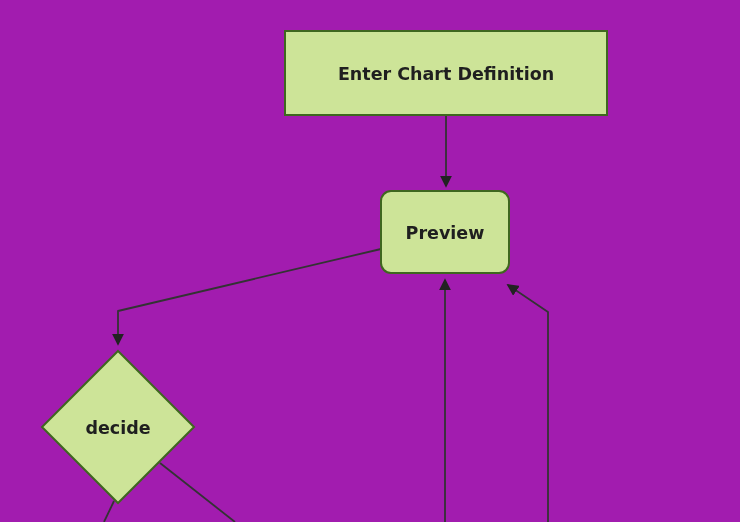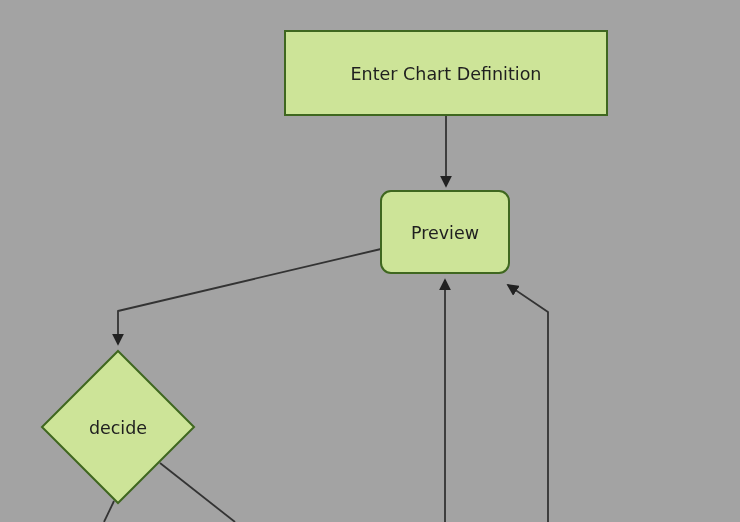--- a/index.html
+++ b/index.html
@@ -4,23 +4,24 @@
 <style>
   html, body {
     margin: 0;
     padding: 0;
     background: #ffffff;
   }
   .canvas-wrap {
     position: relative;
     width: 740px;
     height: 522px;
-    background: #a3a3a3;
+    background: #a21caf;
     overflow: hidden;
     font-family: "DejaVu Sans", "Liberation Sans", sans-serif;
+    font-weight: bold;
   }
   svg.flowchart {
     display: block;
     width: 740px;
     height: 522px;
   }
   .edge {
     fill: none;
     stroke: #333333;
     stroke-width: 1.8;

